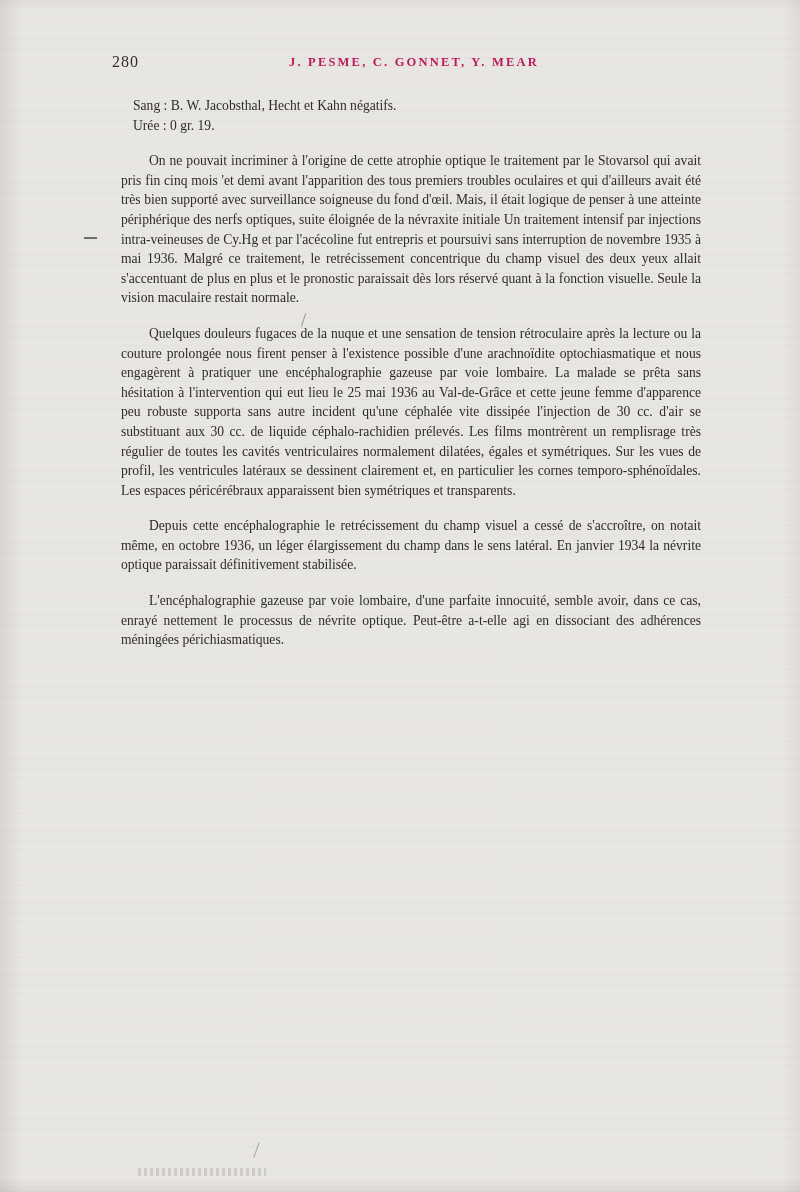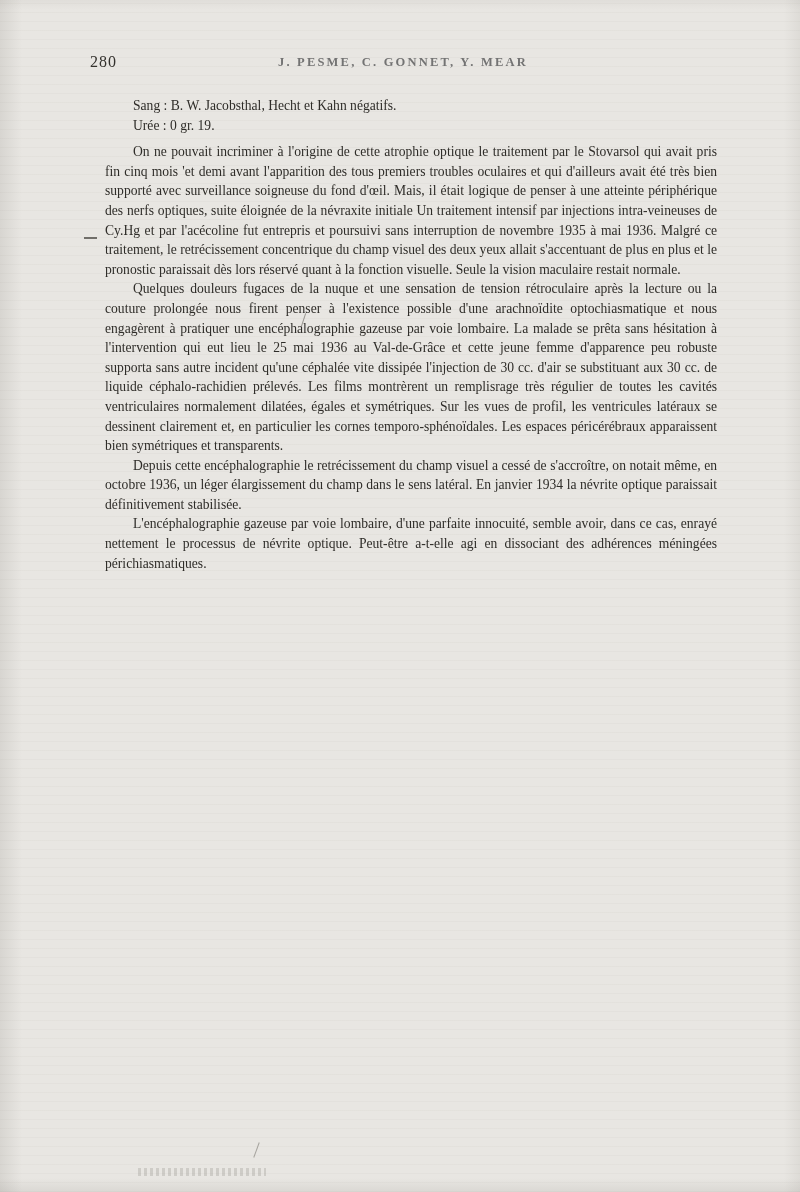--- a/index.html
+++ b/index.html
@@ -23,57 +23,57 @@
     background:
       repeating-linear-gradient(0deg, rgba(125,118,105,0.045) 0 1px, rgba(0,0,0,0) 1px 9px),
       linear-gradient(90deg, rgba(95,90,82,0.12), rgba(0,0,0,0) 22px),
       linear-gradient(270deg, rgba(95,90,82,0.08), rgba(0,0,0,0) 16px),
       linear-gradient(0deg, rgba(95,90,82,0.10), rgba(0,0,0,0) 14px),
       linear-gradient(180deg, rgba(95,90,82,0.06), rgba(0,0,0,0) 10px);
   }
   .page-head {
     position: absolute;
     top: 55px;
-    left: 90px;
+    left: 112px;
     right: 84px;
     height: 22px;
   }
   .page-number {
     position: absolute;
     left: 0;
     top: -2px;
     font-size: 16px;
     letter-spacing: 1px;
     color: #33312d;
   }
   .running-head {
     text-align: center;
     font-size: 12.5px;
     font-weight: bold;
     letter-spacing: 2.2px;
-    color: #737373;
+    color: #be185d;
     white-space: nowrap;
   }
   .body-text {
     position: absolute;
     top: 90px;
     left: 105px;
     width: 612px;
     font-size: 13.6px;
     line-height: 19.6px;
   }
   .lab-block {
     margin: 6px 0 7px 0;
   }
   .lab-line {
     margin-left: 28px;
     text-align: left;
   }
   p.para {
-    margin: 0;
+    margin: 16px;
     text-indent: 28px;
     text-align: justify;
   }
   
   .margin-dash {
     position: absolute;
     left: 84px;
     top: 237px;
     width: 13px;
     height: 2px;

